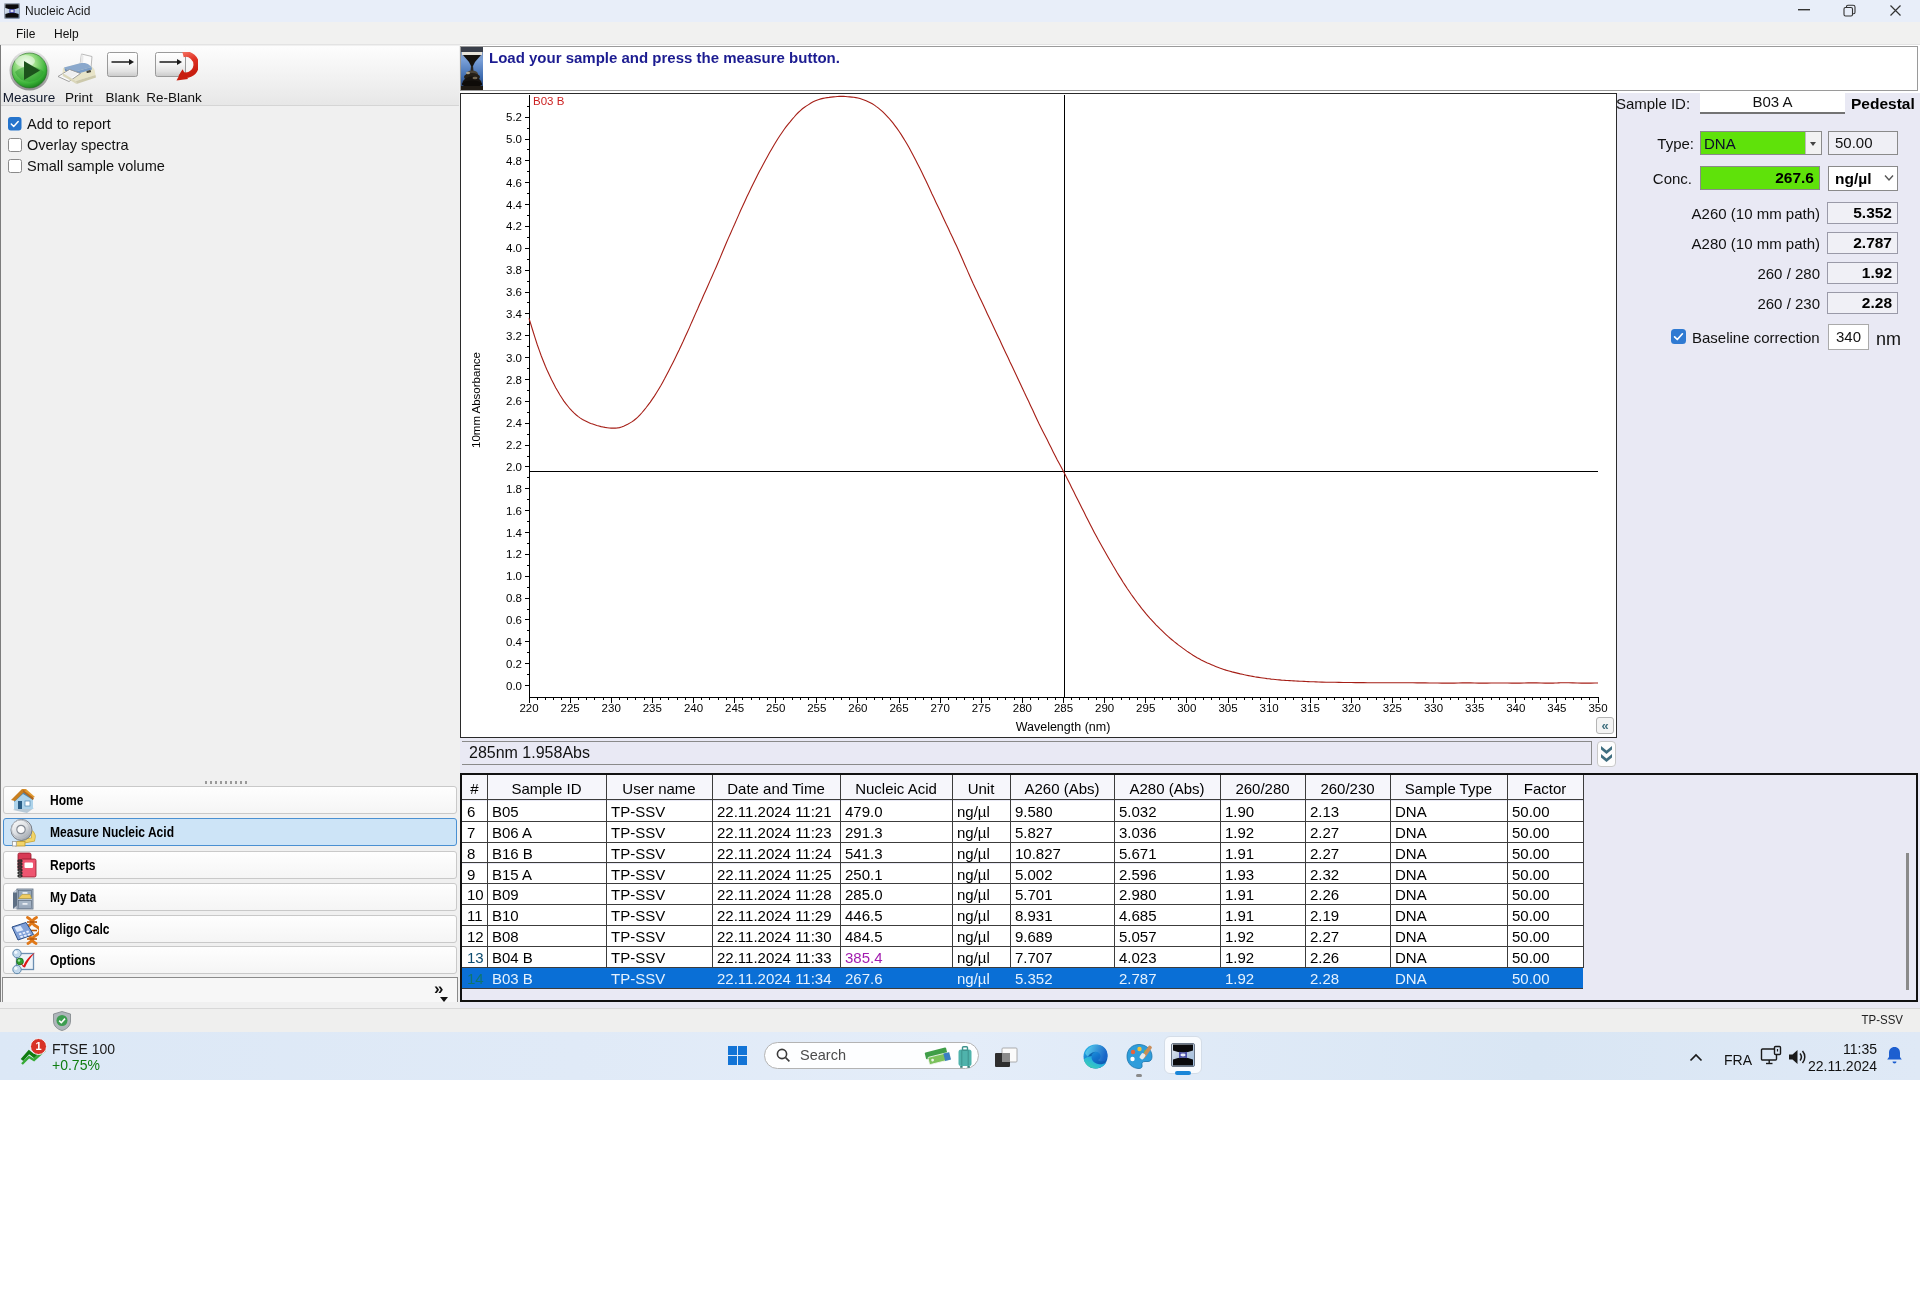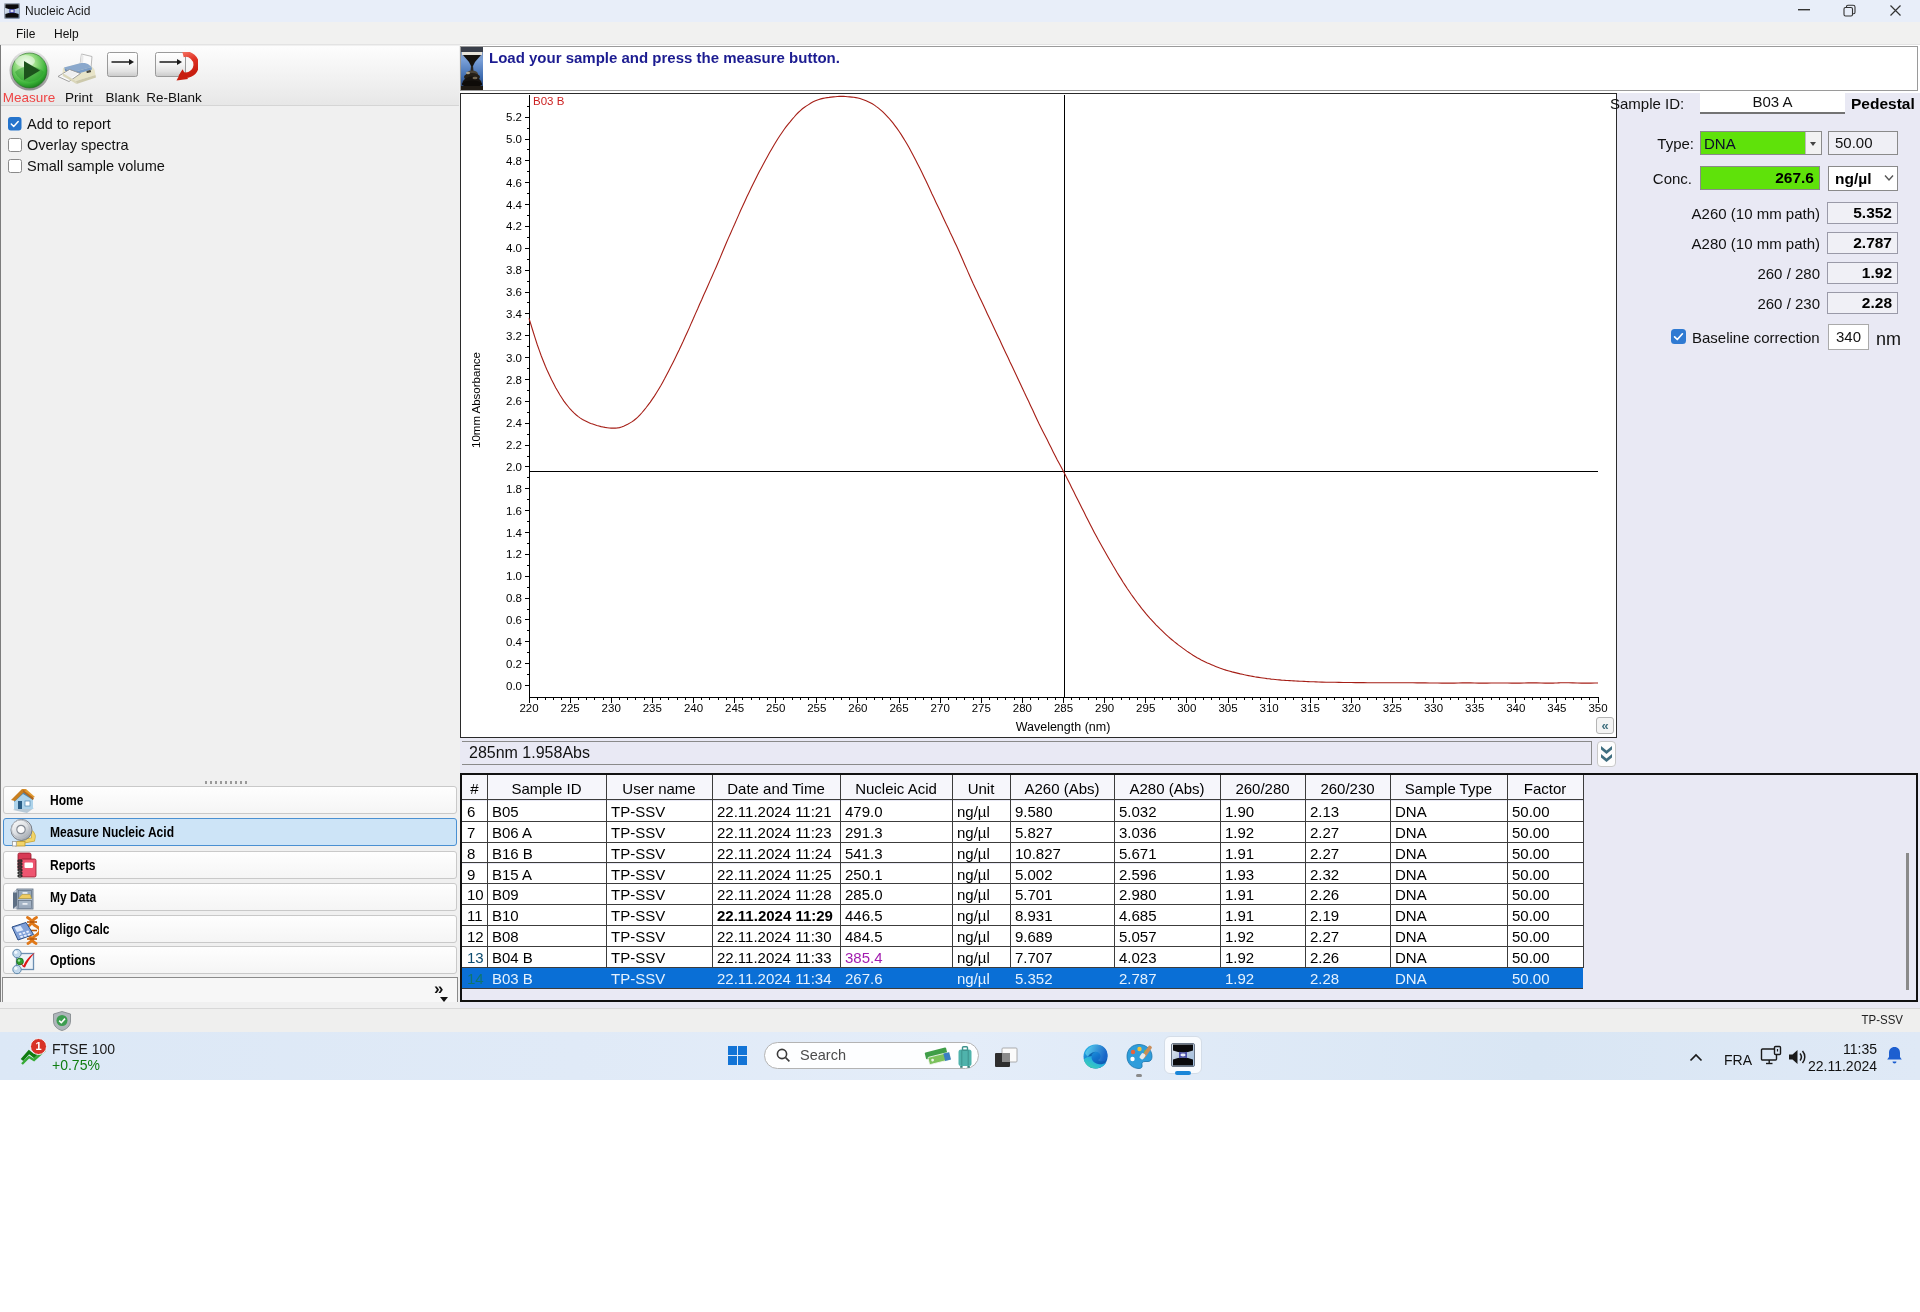--- a/index.html
+++ b/index.html
@@ -55,21 +55,21 @@
    <stop offset="0%" stop-color="#e8e8e8"></stop>
         <stop offset="100%" stop-color="#8f8f8f"></stop>
   </linearGradient>
  </defs>
  <circle cx="20.5" cy="20.5" r="20" fill="url(#gring)"></circle>
  <circle cx="20.5" cy="20.5" r="17.5" fill="url(#gm)" stroke="#2b6b2b" stroke-width="0.6"></circle>
  <path d="M6 22 a15.5 15.5 0 0 0 29 0 a22 22 0 0 0 -29 0" fill="#2f9e2f" opacity="0.55"></path>
  <ellipse cx="16" cy="11" rx="10" ry="6" fill="#ffffff" opacity="0.45"></ellipse>
  <polygon points="15,11 31,20.5 15,30" fill="#1c531c"></polygon>
 </svg>
-<div class="ab" style="left:0px;top:90px;width:58px;text-align:center;font-size:13.5px;color:#ef4444;">Measure</div>
+<div class="ab" style="left:0px;top:90px;width:58px;text-align:center;font-size:13.5px;color:#0f172a;">Measure</div>
 
 <svg class="ab" style="left:56px;top:51px" width="45" height="38" viewBox="0 0 45 38">
  <polygon points="25.5,3 36,5.5 35,17 24,14" fill="#fbfbfb" stroke="#a8a8a8" stroke-width="0.8"></polygon>
  <polygon points="25.5,3 27.5,5 26.8,15.5 24,14" fill="#e8e8e8"></polygon>
  <path d="M7 17 L24 12.5 L35 15.5 C37.5 16.5 38.5 18 38.8 20 L39.5 24 L20 30 L6.5 22 Z" fill="#e8e4c8"></path>
  <path d="M8 16.5 L24 12.3 C28 11.6 31 12.2 33 13.8 L35.5 16 L17.5 21 L8.5 17.5 Z" fill="#8aa8cc"></path>
  <path d="M8.5 17.5 L17.5 21 L17.8 23.5 L9 19.8 Z" fill="#6e90bc"></path>
  <path d="M17.5 21 L35.5 16 L36 18.5 L18 23.8 Z" fill="#7a9cc6"></path>
  <rect x="30.5" y="19.5" width="4.5" height="2.2" rx="0.6" fill="#4a4a42" transform="rotate(-15 32.7 20.6)"></rect>
  <polygon points="2,25.5 13.5,18.5 24.5,22.5 13,30.5" fill="#fdfdfd" stroke="#8a8a8a" stroke-width="0.8"></polygon>
@@ -510,21 +510,21 @@
 <div class="ab" style="left:460px;top:738px;width:1458px;height:37px;background:#e9e9f4;"></div>
 <div class="ab" style="left:462px;top:741px;width:1130px;height:24px;background:#e9e9f4;border:1px solid #8a8a8a;border-left:none;"></div>
 <div class="ab" style="left:469px;top:744px;font-size:16px;color:#111;">285nm 1.958Abs</div>
 <div class="ab" style="left:1597px;top:741px;width:19px;height:26px;background:#fdfdfd;border:1px solid #c8c8c8;border-radius:4px;"></div>
 <svg class="ab" style="left:1599px;top:744px" width="15" height="20" viewBox="0 0 15 20">
  <path d="M2 2 L7.5 6.5 L13 2 L13 5.5 L7.5 10 L2 5.5 Z" fill="#3f6e80"></path>
  <path d="M2 10 L7.5 14.5 L13 10 L13 13.5 L7.5 18 L2 13.5 Z" fill="#3f6e80"></path>
 </svg>
 
 <div class="ab" style="left:1617px;top:93px;width:303px;height:645px;background:#e9e9f4;"></div>
-<div class="ab" style="left:1610px;top:95px;width:86px;height:18px;font-size:15px;color:#111;text-align:left;">Sample ID:</div>
+<div class="ab" style="left:1610px;top:95px;width:86px;height:18px;font-size:15px;color:#111;text-align:center;">Sample ID:</div>
 <div class="ab" style="left:1700px;top:91px;width:145px;height:23px;background:#fff;border-bottom:2px solid #737373;font-size:15px;color:#111;text-align:center;line-height:21px;">B03 A</div>
 <div class="ab" style="left:1851px;top:95px;font-size:15.5px;font-weight:bold;color:#000;">Pedestal</div>
 
 <div class="ab" style="left:1610px;top:135px;width:84px;height:18px;font-size:15px;color:#111;text-align:right;">Type:</div>
 <div class="ab" style="left:1700px;top:131px;width:122px;height:24px;background:#5fe20a;border:1px solid #8a8a8a;"></div>
 <div class="ab" style="left:1704px;top:135px;font-size:15px;color:#0a0a2a;">DNA</div>
 <div class="ab" style="left:1805px;top:132px;width:16px;height:22px;background:#f2f2f2;border-left:1px solid #bbb;"></div>
 <div class="ab" style="left:1810px;top:142px;width:0;height:0;border-left:3.5px solid transparent;border-right:3.5px solid transparent;border-top:4.5px solid #444;"></div>
 <div class="ab" style="left:1828px;top:131px;width:70px;height:24px;background:#efeff5;border:1px solid #8a8a8a;font-size:15px;color:#111;line-height:22px;padding-left:6px;">50.00</div>
 
@@ -628,21 +628,21 @@
 <div class="ab" style="left:1015px;top:886.4px;width:98px;font-size:15px;color:#000;white-space:nowrap;overflow:hidden;">5.701</div>
 <div class="ab" style="left:1119px;top:886.4px;width:100px;font-size:15px;color:#000;white-space:nowrap;overflow:hidden;">2.980</div>
 <div class="ab" style="left:1225px;top:886.4px;width:79px;font-size:15px;color:#000;white-space:nowrap;overflow:hidden;">1.91</div>
 <div class="ab" style="left:1310px;top:886.4px;width:79px;font-size:15px;color:#000;white-space:nowrap;overflow:hidden;">2.26</div>
 <div class="ab" style="left:1395px;top:886.4px;width:111px;font-size:15px;color:#000;white-space:nowrap;overflow:hidden;">DNA</div>
 <div class="ab" style="left:1512px;top:886.4px;width:70px;font-size:15px;color:#000;white-space:nowrap;overflow:hidden;">50.00</div>
 <div class="ab" style="left:462px;top:905.3px;width:1121px;height:20.9px;background:#fff;border-bottom:1px solid #3c3c3c;"></div>
 <div class="ab" style="left:467px;top:907.3px;width:19px;font-size:15px;color:#000;white-space:nowrap;overflow:hidden;">11</div>
 <div class="ab" style="left:492px;top:907.3px;width:113px;font-size:15px;color:#000;white-space:nowrap;overflow:hidden;">B10</div>
 <div class="ab" style="left:611px;top:907.3px;width:100px;font-size:15px;color:#000;white-space:nowrap;overflow:hidden;">TP-SSV</div>
-<div class="ab" style="left:717px;top:907.3px;width:122px;font-size:15px;color:#000;white-space:nowrap;overflow:hidden;font-weight:bold;">22.11.2024 11:29</div>
+<div class="ab" style="left:717px;top:907.3px;width:122px;font-size:15px;color:#000;white-space:nowrap;overflow:hidden;">22.11.2024 11:29</div>
 <div class="ab" style="left:845px;top:907.3px;width:106px;font-size:15px;color:#000;white-space:nowrap;overflow:hidden;">446.5</div>
 <div class="ab" style="left:957px;top:907.3px;width:52px;font-size:15px;color:#000;white-space:nowrap;overflow:hidden;">ng/µl</div>
 <div class="ab" style="left:1015px;top:907.3px;width:98px;font-size:15px;color:#000;white-space:nowrap;overflow:hidden;">8.931</div>
 <div class="ab" style="left:1119px;top:907.3px;width:100px;font-size:15px;color:#000;white-space:nowrap;overflow:hidden;">4.685</div>
 <div class="ab" style="left:1225px;top:907.3px;width:79px;font-size:15px;color:#000;white-space:nowrap;overflow:hidden;">1.91</div>
 <div class="ab" style="left:1310px;top:907.3px;width:79px;font-size:15px;color:#000;white-space:nowrap;overflow:hidden;">2.19</div>
 <div class="ab" style="left:1395px;top:907.3px;width:111px;font-size:15px;color:#000;white-space:nowrap;overflow:hidden;">DNA</div>
 <div class="ab" style="left:1512px;top:907.3px;width:70px;font-size:15px;color:#000;white-space:nowrap;overflow:hidden;">50.00</div>
 <div class="ab" style="left:462px;top:926.2px;width:1121px;height:20.9px;background:#fff;border-bottom:1px solid #3c3c3c;"></div>
 <div class="ab" style="left:467px;top:928.2px;width:19px;font-size:15px;color:#000;white-space:nowrap;overflow:hidden;">12</div>

